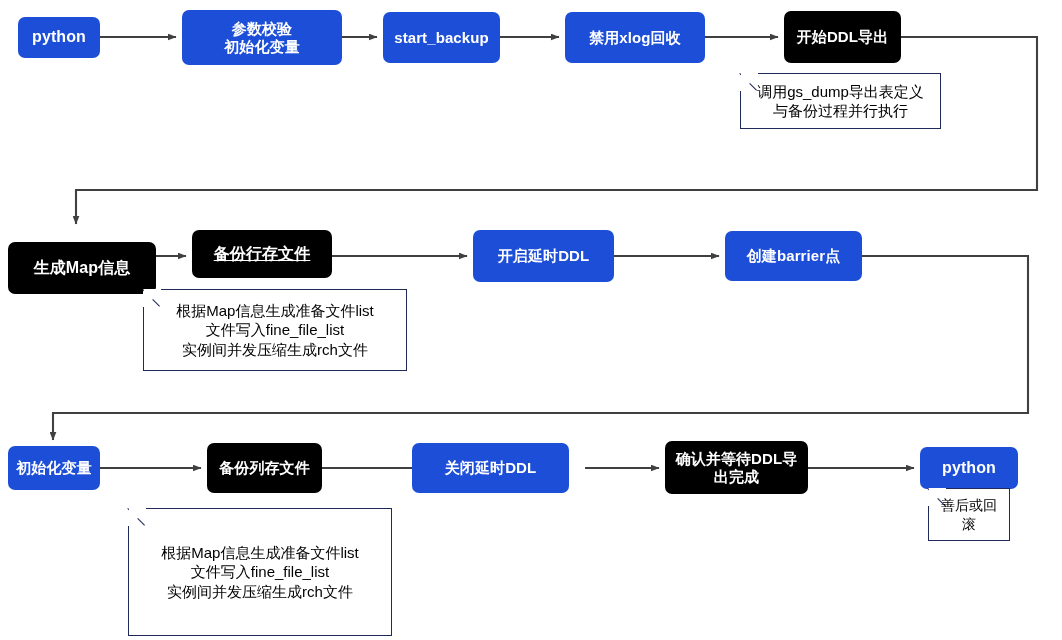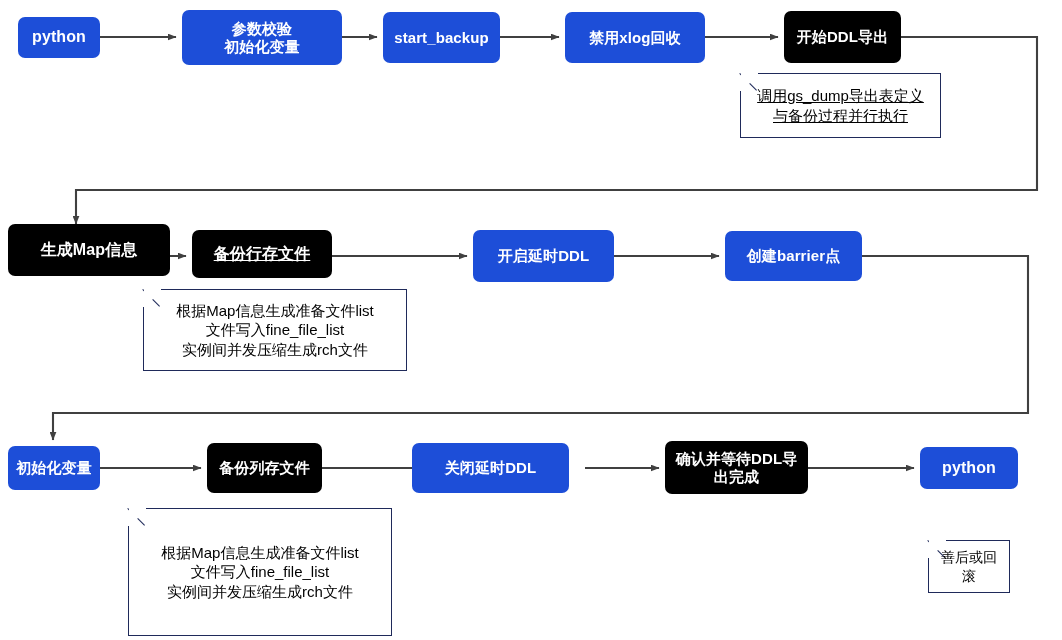--- a/index.html
+++ b/index.html
@@ -119,37 +119,37 @@
       </g>
   </svg>
 
   <div id="node-layer">
       <div class="node blue" style="left: 18px; top: 17px; width: 82px; height: 41px; font-size: 16px;">python</div>
       <div class="node blue" style="left: 182px; top: 10px; width: 160px; height: 55px; font-size: 15px;">参数校验
 初始化变量</div>
       <div class="node blue" style="left: 383px; top: 12px; width: 117px; height: 51px; font-size: 15px;">start_backup</div>
       <div class="node blue" style="left: 565px; top: 12px; width: 140px; height: 51px; font-size: 15px;">禁用xlog回收</div>
       <div class="node red" style="left: 784px; top: 11px; width: 117px; height: 52px; font-size: 15px;">开始DDL导出</div>
-      <div class="node red" style="left: 8px; top: 224px; width: 162px; height: 52px; font-size: 16px;">生成Map信息</div>
+      <div class="node red" style="left: 8px; top: 242px; width: 148px; height: 52px; font-size: 16px;">生成Map信息</div>
       <div class="node red" style="left: 192px; top: 230px; width: 140px; height: 48px; font-size: 16px; text-decoration: underline;">备份行存文件</div>
       <div class="node blue" style="left: 473px; top: 230px; width: 141px; height: 52px; font-size: 15px;">开启延时DDL</div>
       <div class="node blue" style="left: 725px; top: 231px; width: 137px; height: 50px; font-size: 15px;">创建barrier点</div>
       <div class="node blue" style="left: 8px; top: 446px; width: 92px; height: 44px; font-size: 15px;">初始化变量</div>
       <div class="node red" style="left: 207px; top: 443px; width: 115px; height: 50px; font-size: 15px;">备份列存文件</div>
       <div class="node blue" style="left: 412px; top: 443px; width: 157px; height: 50px; font-size: 15px;">关闭延时DDL</div>
       <div class="node red" style="left: 665px; top: 441px; width: 143px; height: 53px; font-size: 15px;">确认并等待DDL导
 出完成</div>
       <div class="node blue" style="left: 920px; top: 447px; width: 98px; height: 42px; font-size: 16px;">python</div>
     </div>
   <div id="callout-layer">
-      <div class="callout" style="left: 740px; top: 73px; width: 201px; height: 65px; font-size: 15px; text-decoration: underline;"><span class="fold"></span><span class="ctext">调用gs_dump导出表定义
+      <div class="callout" style="left: 740px; top: 73px; width: 201px; height: 56px; font-size: 15px;"><span class="fold"></span><span class="ctext">调用gs_dump导出表定义
 与备份过程并行执行</span></div>
       <div class="callout" style="left: 143px; top: 289px; width: 264px; height: 82px; font-size: 15px;"><span class="fold"></span><span class="ctext">根据Map信息生成准备文件list
 文件写入fine_file_list
 实例间并发压缩生成rch文件</span></div>
       <div class="callout" style="left: 128px; top: 508px; width: 264px; height: 128px; font-size: 15px;"><span class="fold"></span><span class="ctext">根据Map信息生成准备文件list
 文件写入fine_file_list
 实例间并发压缩生成rch文件</span></div>
-      <div class="callout" style="left: 928px; top: 540px; width: 82px; height: 53px; font-size: 14px;"><span class="fold"></span><span class="ctext">善后或回
+      <div class="callout" style="left: 928px; top: 488px; width: 82px; height: 53px; font-size: 14px;"><span class="fold"></span><span class="ctext">善后或回
 滚</span></div>
     </div>
 
 </div>
 
 </body></html>

